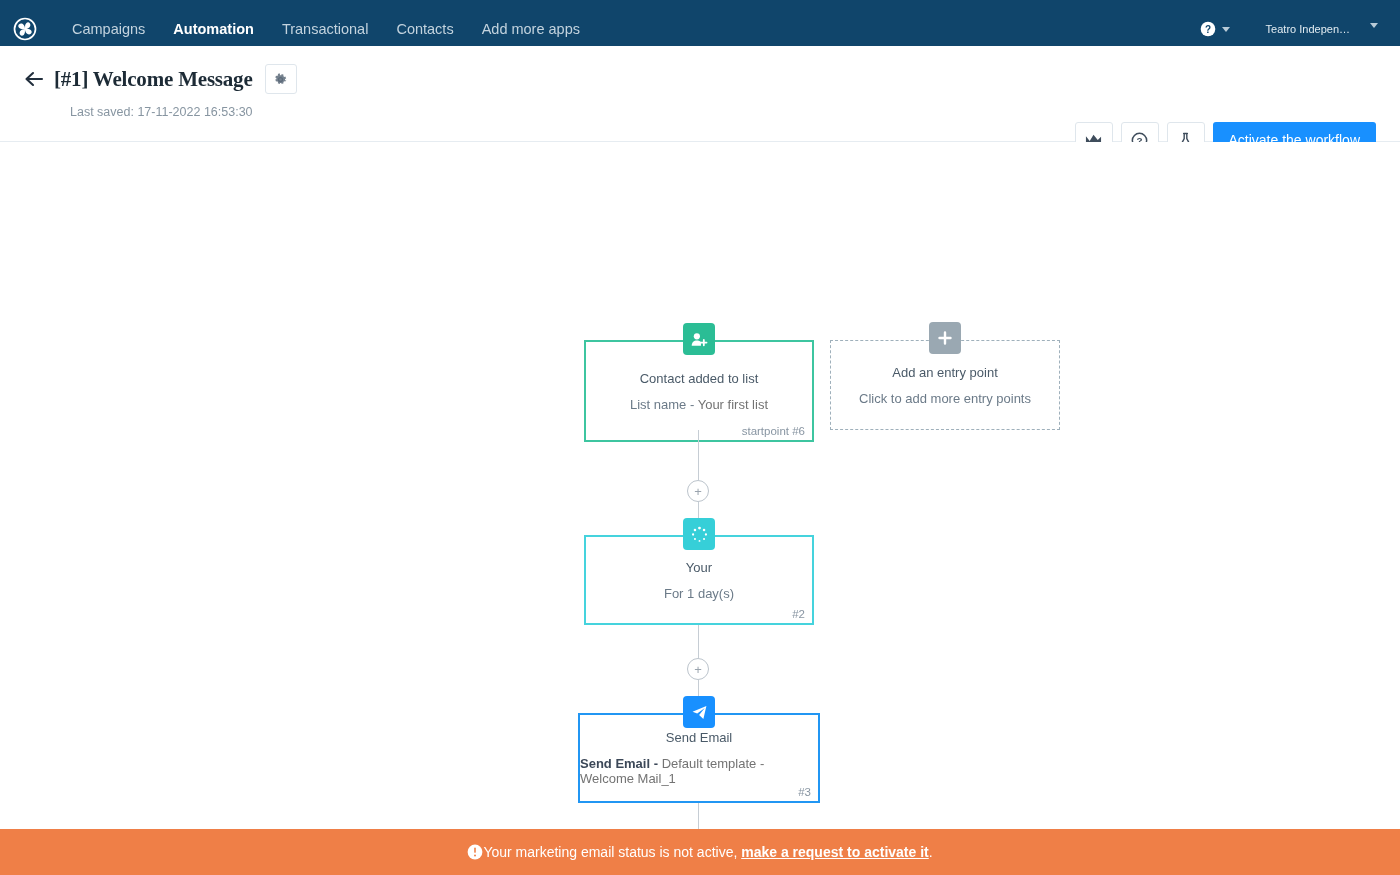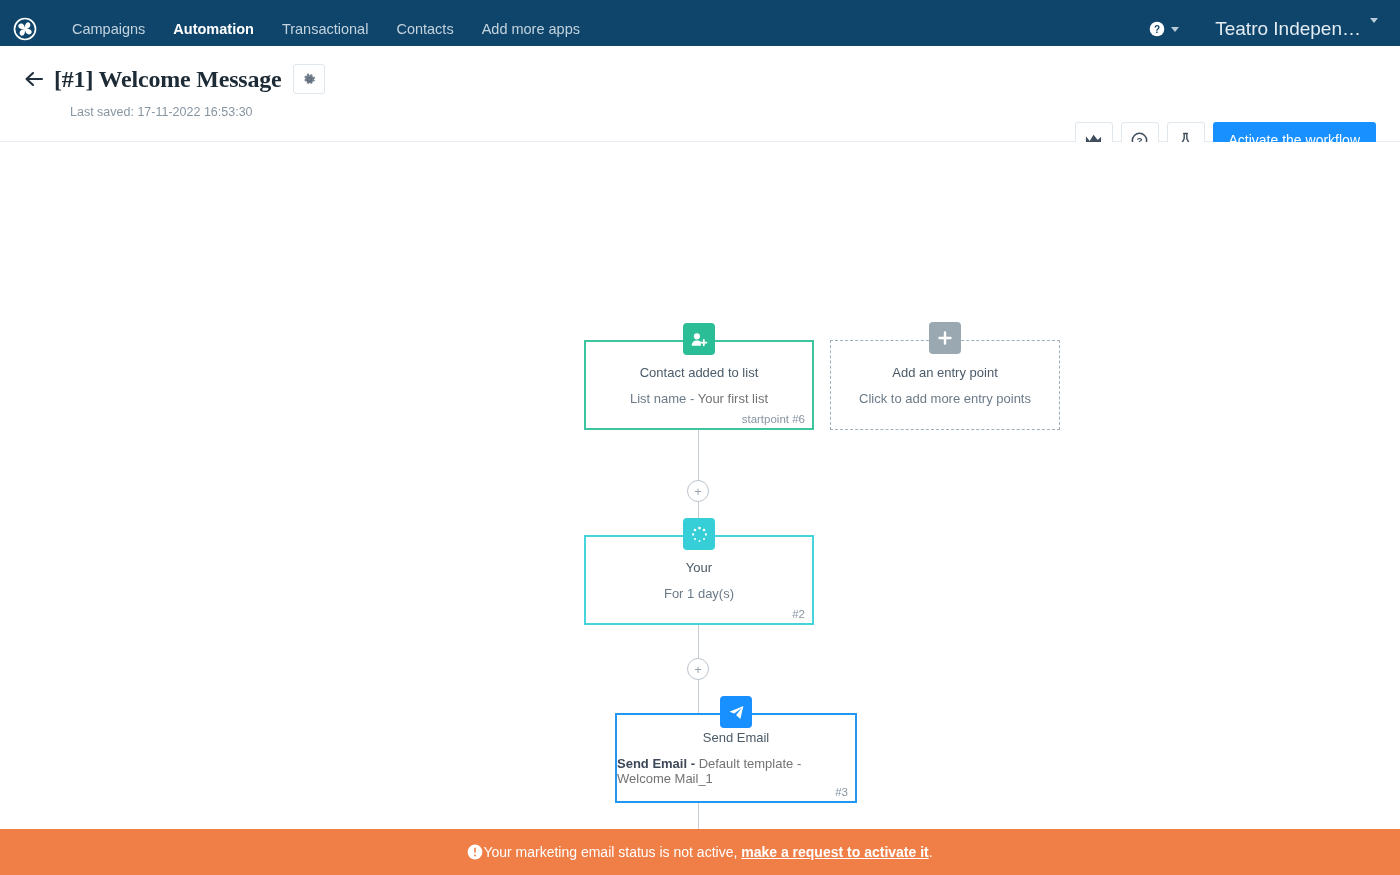--- a/index.html
+++ b/index.html
@@ -48,23 +48,23 @@
     margin-left: auto;
     display: flex;
     align-items: center;
     gap: 0;
   }
   .nav-help {
     display: flex; align-items: center; gap: 6px;
     padding: 0 14px; cursor: pointer;
   }
   .nav-account {
-    display: flex; align-items: flex-start; gap: 9px;
+    display: flex; align-items: flex-start; gap: 20px;
     padding: 0 8px 0 22px;
-    color: #e2ecf2; font-size: 19px;
+    color: #e2ecf2; font-size: 11px;
     cursor: pointer; white-space: nowrap;
   }
   .caret {
     width: 0; height: 0;
     border-left: 4px solid transparent;
     border-right: 4px solid transparent;
     border-top: 5px solid #b9cbd8;
   }
 
   
@@ -82,21 +82,21 @@
   .back-arrow {
     font-size: 20px;
     color: #2b3a4a;
     margin-right: 10px;
     cursor: pointer;
     line-height: 1;
     display: flex; align-items: center;
   }
   .page-title {
     font-family: "Liberation Serif", serif;
-    font-size: 24px;
+    font-size: 21px;
     font-weight: bold;
     color: #1d2b36;
     letter-spacing: -0.2px;
     white-space: nowrap;
   }
   .gear-btn {
     margin-left: 12px;
     width: 32px; height: 30px;
     border: 1px solid #dfe6ec;
     border-radius: 3px;
@@ -172,21 +172,21 @@
     background: #fff;
     border: 2px solid #3dc5a0;
     display: flex;
     flex-direction: column;
     align-items: center;
     justify-content: center;
     cursor: pointer;
   }
   .node.teal    { border-color: #3dc5a0; }
   .node.cyan    { border-color: #45d3dd; }
-  .node.blue    { border-color: #2196f3; margin-left: 37px; }
+  .node.blue    { border-color: #2196f3; }
   .node.dashed  { border: 1px dashed #9fb0bb; }
 
   .node-tab {
     position: absolute;
     top: -19px;
     left: 50%;
     transform: translateX(-50%);
     width: 32px; height: 32px;
     border-radius: 4px;
     display: flex; align-items: center; justify-content: center;
@@ -314,21 +314,21 @@
         <path d="M6 1.5 L10 1.5 M6.6 1.5 L6.6 7 L2.4 15 A1.5 1.5 0 003.7 16.6 L12.3 16.6 A1.5 1.5 0 0013.6 15 L9.4 7 L9.4 1.5" fill="none" stroke="#3f4d5c" stroke-width="1.5" stroke-linecap="round" stroke-linejoin="round"></path>
         <path d="M4.4 11.5 L11.6 11.5 L13.6 15 A1.5 1.5 0 0112.3 16.6 L3.7 16.6 A1.5 1.5 0 012.4 15 Z" fill="#3f4d5c"></path>
       </svg>
     </div>
     <button class="primary-btn">Activate the workflow</button>
   </div>
 </div>
 
 <div class="canvas">
 
-  <div class="node teal" style="left:584px; top:198px; width:230px; height:90px;">
+  <div class="node teal" style="left:584px; top:198px; width:230px; height:102px;">
     <div class="node-tab tab-teal">
       <svg width="17" height="15" viewBox="0 0 18 16">
         <circle cx="6.2" cy="4.6" r="3.3" fill="#fff"></circle>
         <path d="M0.7 14.6 C0.7 10.8 3.1 9 6.2 9 C8 9 9.5 9.6 10.5 10.6 L10.5 14.6 Z" fill="#fff"></path>
         <path d="M13.6 8.4 L13.6 14.2 M10.7 11.3 L16.5 11.3" stroke="#fff" stroke-width="1.9" stroke-linecap="round"></path>
       </svg>
     </div>
     <div class="node-title">Contact added to list</div>
     <div class="node-sub light">
       <span>List name - </span><span class="node-link">Your first list</span>

